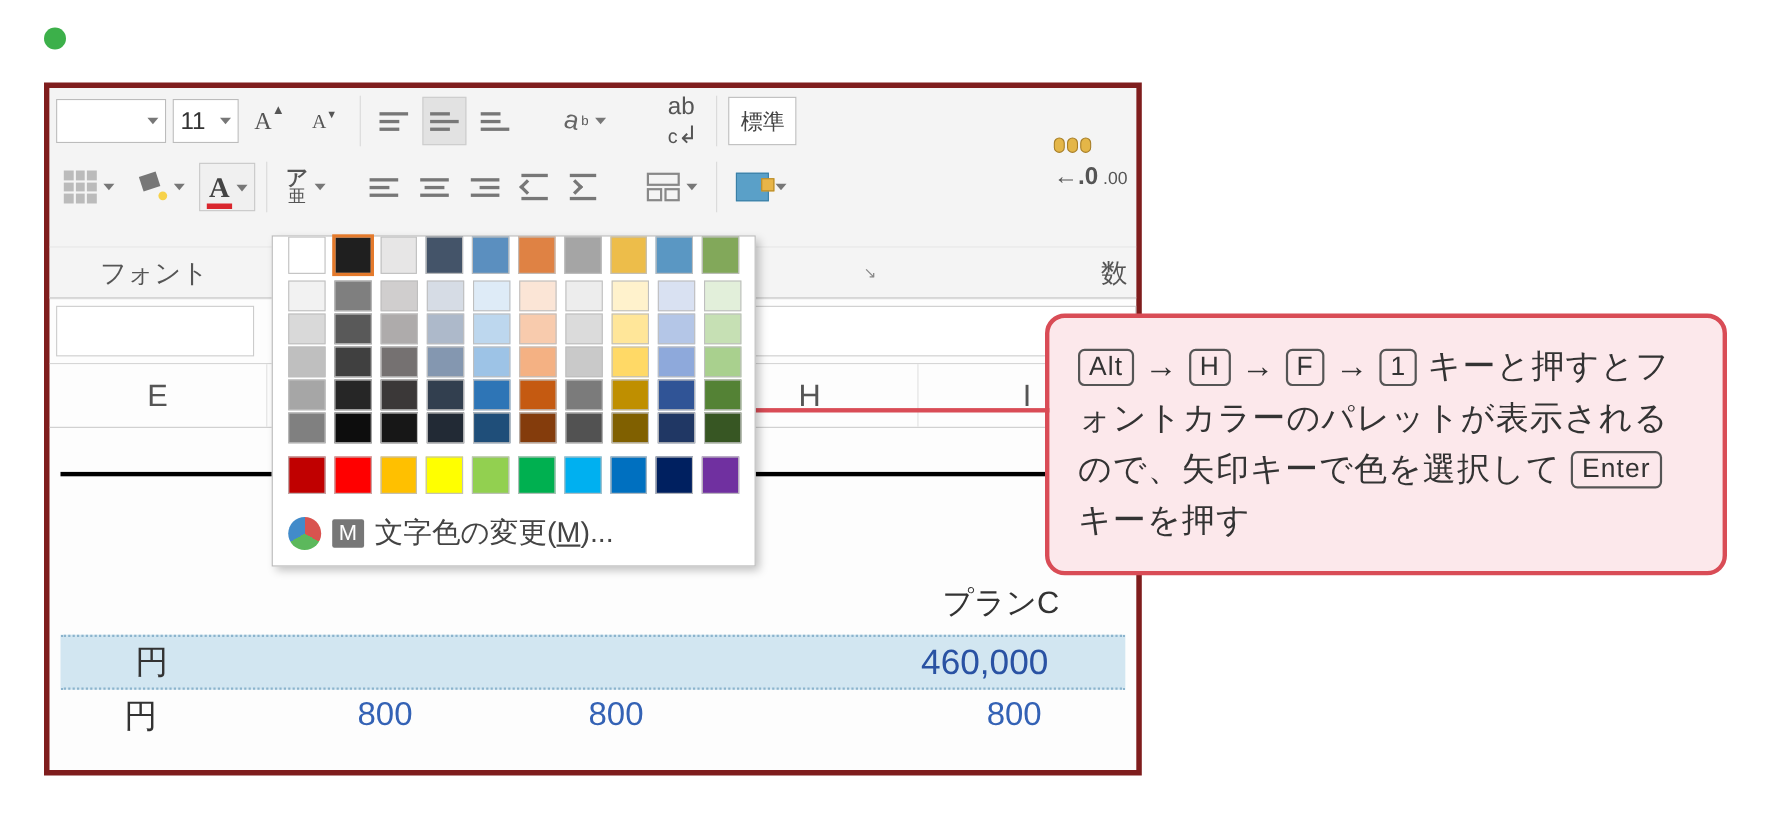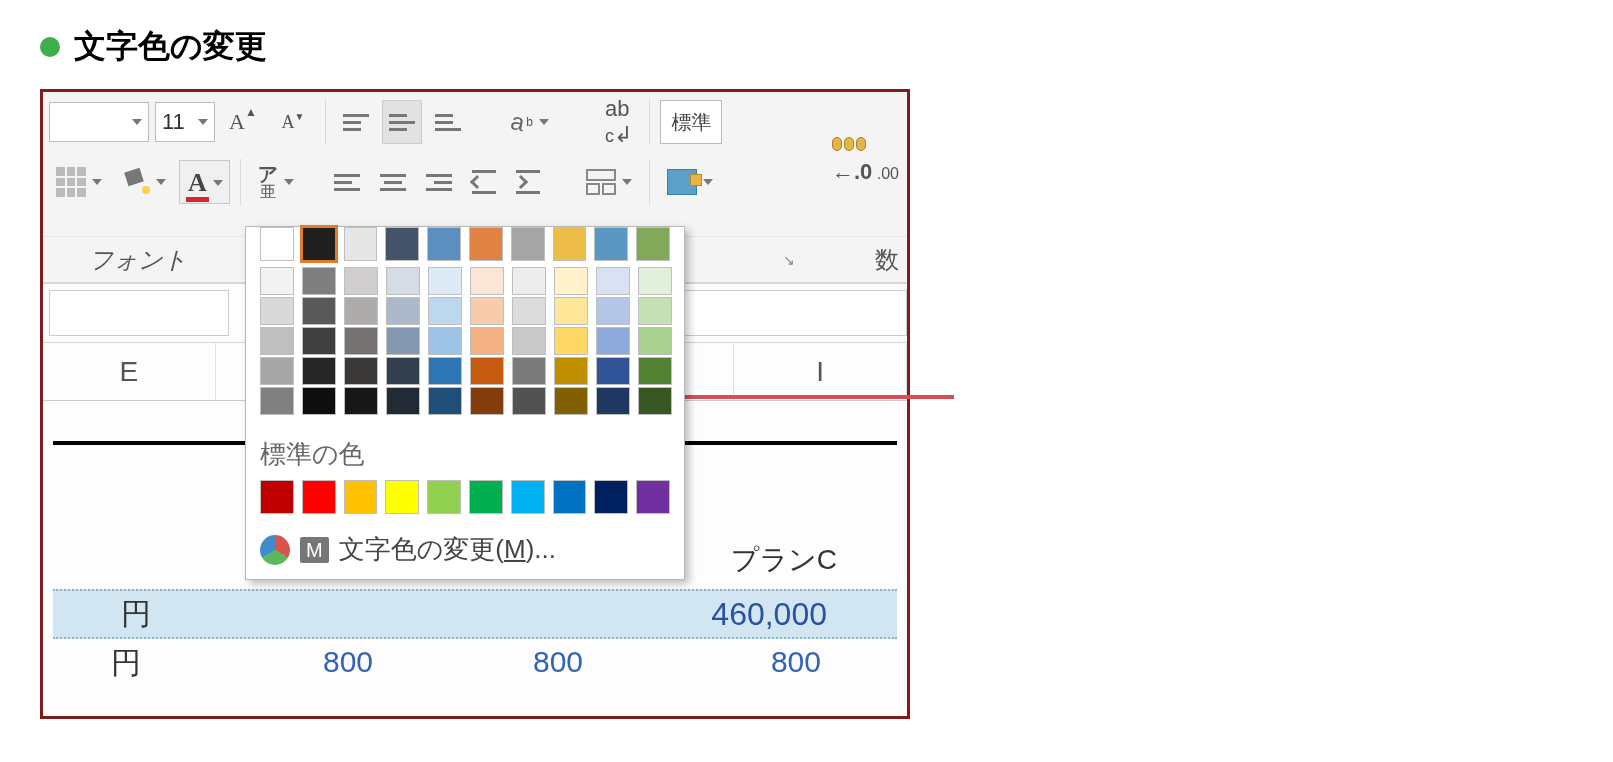--- a/index.html
+++ b/index.html
@@ -18,23 +18,23 @@
     align-items: center;
     gap: 14px;
   }
   .heading .dot {
     width: 20px; height: 20px; border-radius: 50%;
     background: #3cb04a; display:inline-block;
   }
   .stage { position: relative; width: 1550px; height: 640px; }
 
   .excel-frame {
-    position: absolute; left: 0; top: 0;
-    width: 870px; height: 630px;
-    border: 3px solid #7f1d1d;
+    position: absolute; left: 0; top: 10px;
+    width: 998px; height: 630px;
+    border: 5px solid #7f1d1d;
     background: #fdfdfd;
     overflow: hidden;
   }
 
   
   .ribbon { background: #f4f4f4; border-bottom: 1px solid #d6d6d6; }
   .row { display:flex; align-items:center; height:60px; padding:0 6px; gap:6px;}
   .sep { width:1px; height:46px; background:#d9d9d9; margin:0 4px;}
 
   .ctrl { display:flex; align-items:center; justify-content:center;
@@ -76,21 +76,21 @@
   .mergeIcon span{border:2px solid #888;}
   .mergeIcon .big{grid-column:1/3;}
 
   .acct{width:30px;height:26px;background:#5aa0c8;border:1px solid #3a7fa6;position:relative;}
   .acct::after{content:"";position:absolute;right:-6px;top:4px;width:10px;height:10px;background:#e8b548;border:1px solid #b78a28;}
   .coins{display:flex;gap:2px;}
   .coins span{width:10px;height:14px;border-radius:5px;background:#e4b648;border:1px solid #a87f28;}
   .inc00{font-size:16px;color:#555;display:flex;align-items:baseline;}
   .inc00 b{font-size:22px;}
 
-  .row2 .label{font-size:24px;color:#555;font-style:italic;}
+  .row2 .label{font-size:24px;color:#555;}
   .row2 .small-square{font-size:14px;color:#888;margin-left:auto;margin-right:10px;}
   .num-label{font-size:24px;color:#555;}
 
   
   .fbar{display:flex;align-items:center;height:60px;border-top:1px solid #d6d6d6;border-bottom:1px solid #d6d6d6;}
   .fbar .namebox{width:180px;height:46px;border:1px solid #ccc;background:#fff;margin:0 6px;}
   .fbar .btns{display:flex;gap:20px;padding:0 18px;color:#bbb;font-size:26px;align-items:center;}
   .fbar .btns .fx{font-style:italic;color:#666;font-family:Georgia,serif;}
   .fbar .field{flex:1;height:46px;border:1px solid #ccc;background:#fff;}
 
@@ -133,21 +133,20 @@
   .arrowline{position:absolute;left:636px;top:306px;width:278px;height:4px;background:#d94c56;z-index:3;}
   .arrowline::before{content:"";position:absolute;left:-14px;top:-8px;width:20px;height:20px;border-radius:50%;background:#d94c56;}
 
   .groupBox{font-size:20px;color:#444;border:1px solid #bcbcbc;padding:2px 10px;background:#fff;}
 </style>
 </head>
 <body>
 
 <div class="heading">
   <span class="dot"></span>
-  <span>文字色の変更</span>
 </div>
 
 <div class="stage">
 
   <div class="excel-frame">
     <div class="ribbon">
       <div class="row">
         <div class="fontcombo ctrl">
             <span class="dd"></span>
           </div>
@@ -403,21 +402,20 @@
             <div class="sw" style="background: rgb(32, 55, 100);"></div>
           </div>
           <div class="col">
             <div class="sw" style="background: rgb(226, 239, 218);"></div>
             <div class="sw" style="background: rgb(198, 224, 180);"></div>
             <div class="sw" style="background: rgb(169, 208, 142);"></div>
             <div class="sw" style="background: rgb(84, 130, 53);"></div>
             <div class="sw" style="background: rgb(55, 86, 35);"></div>
           </div>
         </div>
-      <div class="secLabel">標準の色</div>
       <div class="swRow" id="stdRow" style="padding-bottom:10px;">
           <div class="sw" style="background: rgb(192, 0, 0);"></div>
           <div class="sw" style="background: rgb(255, 0, 0);"></div>
           <div class="sw" style="background: rgb(255, 192, 0);"></div>
           <div class="sw" style="background: rgb(255, 255, 0);"></div>
           <div class="sw" style="background: rgb(146, 208, 80);"></div>
           <div class="sw" style="background: rgb(0, 176, 80);"></div>
           <div class="sw" style="background: rgb(0, 176, 240);"></div>
           <div class="sw" style="background: rgb(0, 112, 192);"></div>
           <div class="sw" style="background: rgb(0, 32, 96);"></div>
@@ -428,14 +426,26 @@
         <span class="mKey">M</span>
         <span class="txt">
           <span>文字色の変更(</span><span class="u">M</span><span>)...</span>
         </span>
       </div>
     </div>
   </div>
 
   <div class="arrowline"></div>
 
+  <div class="callout">
+    <span class="key">Alt</span>
+    <span>→</span>
+    <span class="key">H</span>
+    <span>→</span>
+    <span class="key">F</span>
+    <span>→</span>
+    <span class="key">1</span>
+    <span style="text-align:justify;">キーと押すとフォントカラーのパレットが表示されるので、矢印キーで色を選択して</span>
+    <span class="key">Enter</span>
+    <span>キーを押す</span>
+  </div>
 
 </div>
 
 </body></html>

